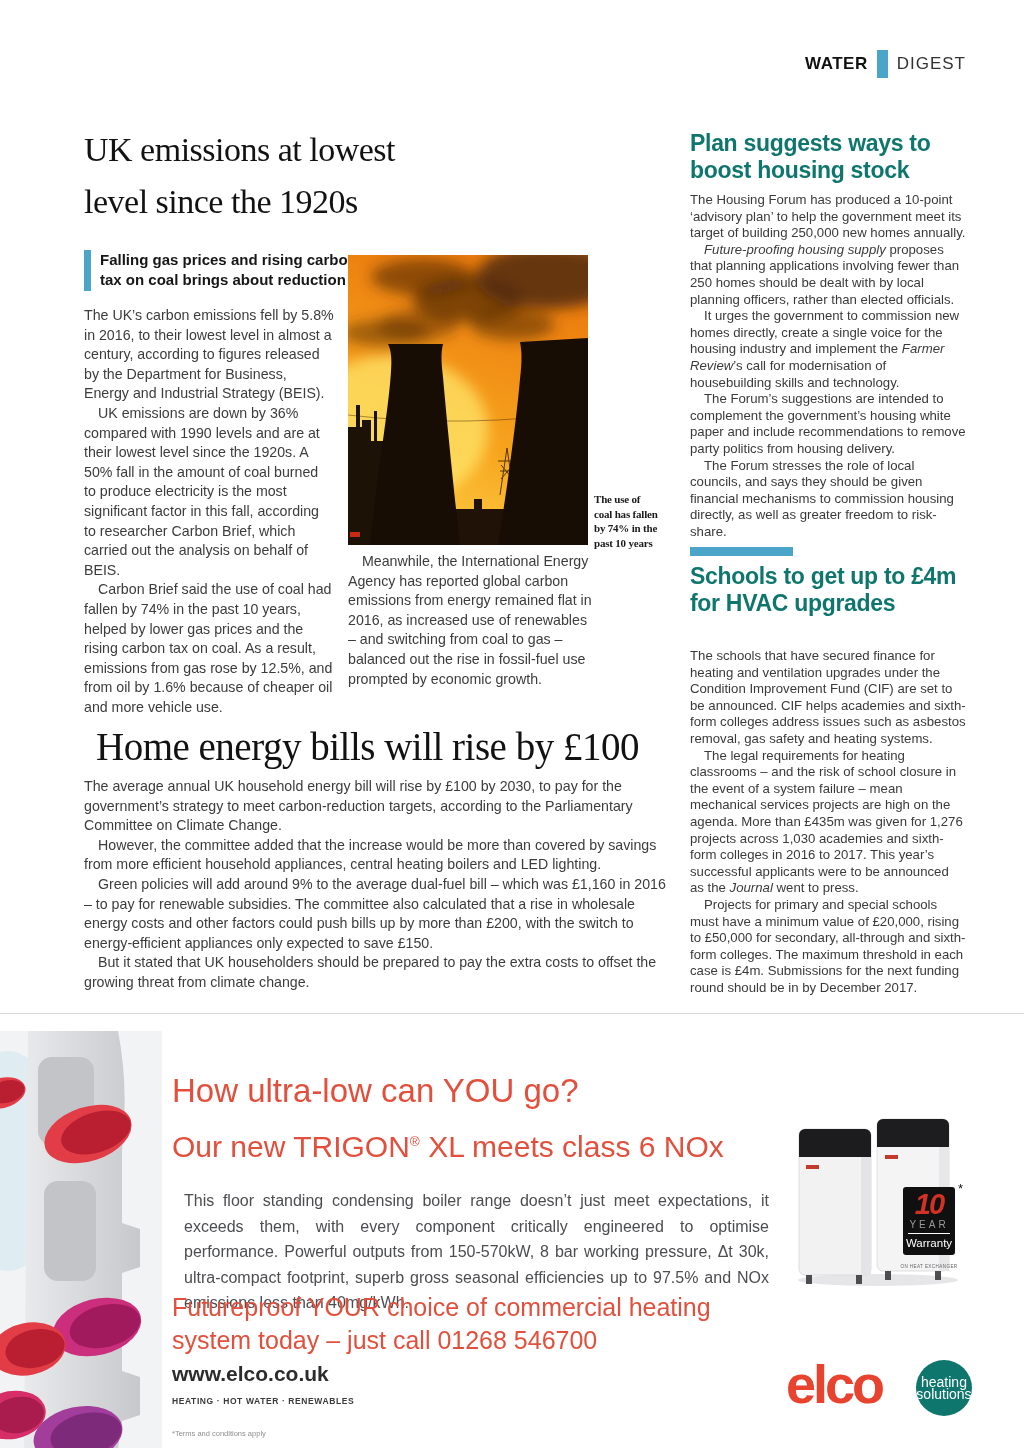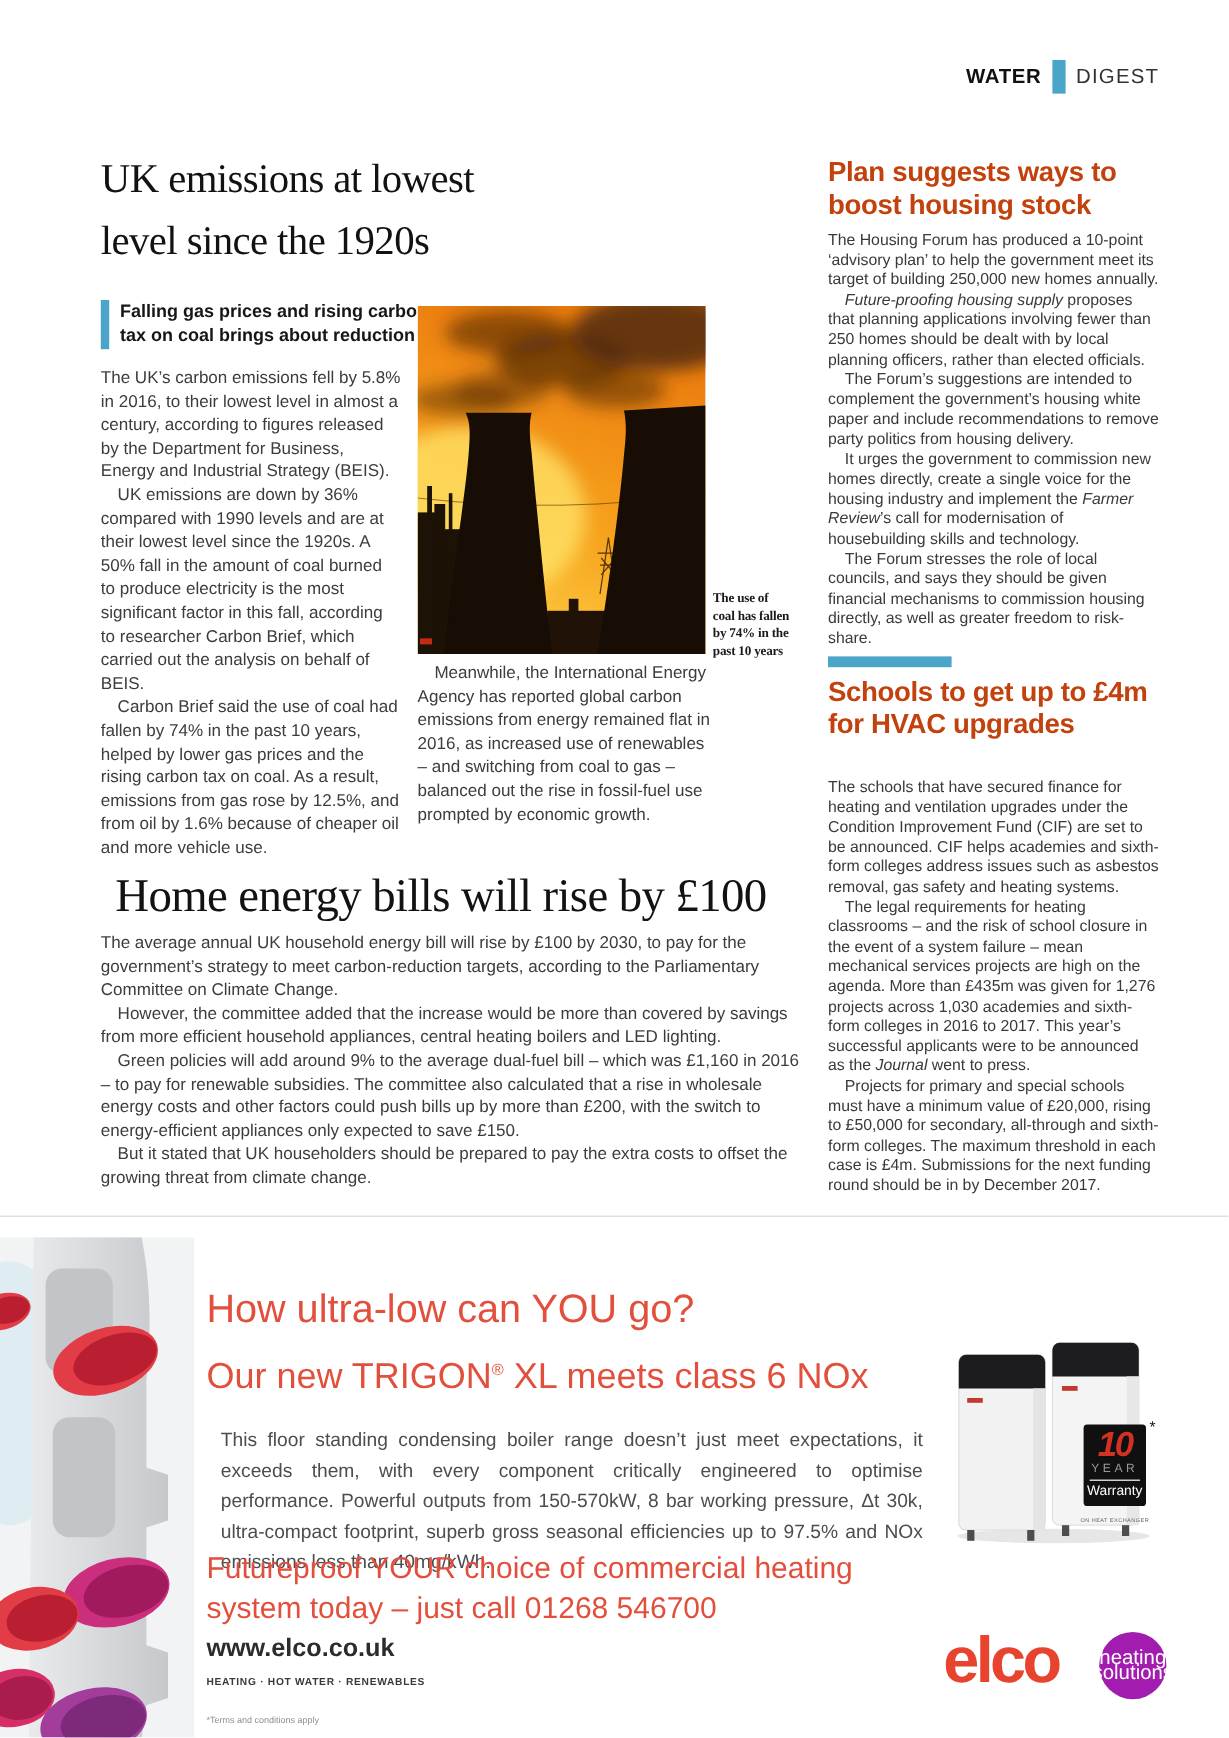--- a/index.html
+++ b/index.html
@@ -29,21 +29,21 @@
   .col2{position:absolute;left:348px;top:552px;width:246px;font-size:14.2px;line-height:19.6px;}
 
   .photo{position:absolute;left:348px;top:255px;width:240px;height:290px;}
   .photo svg{display:block;}
   .caption{position:absolute;left:594px;top:492px;width:80px;
     font-size:11px;line-height:14.5px;font-weight:bold;color:#1a1a1a;letter-spacing:-.2px;font-family:Liberation Serif, serif;}
 
   
   .sidebar{position:absolute;left:690px;top:130px;width:276px;height:860px;}
   .side-title{position:absolute;margin:0;font-size:23px;line-height:27px;font-weight:bold;
-    color:#c2410c;letter-spacing:-.3px;}
+    color:#0f766e;letter-spacing:-.3px;}
   .side-title.t1{top:0;}
   .side-title.t2{top:433px;}
   .side-body{position:absolute;width:276px;font-size:13.2px;line-height:16.6px;color:#3a3a3a;}
   .side-body.b1{top:62px;}
   .side-body.b2{top:518px;}
   .side-divider{position:absolute;top:417px;left:0;width:103px;height:9px;background:#4ba5c9;}
 
   
   .second-headline{position:absolute;left:84px;top:712px;margin:12px;width:600px;
     font-family:"Liberation Serif",serif;font-weight:normal;color:#121212;
@@ -75,22 +75,22 @@
   .warranty-badge .year{font-size:10px;line-height:12px;color:#9a9a9a;letter-spacing:3px;}
   .warranty-badge .rule{height:1px;background:#fff;margin:2px 5px;}
   .warranty-badge .war{font-size:11.5px;line-height:14px;color:#fff;}
   .badge-sub{position:absolute;left:898px;top:250px;width:62px;text-align:center;
     font-size:4.6px;color:#666;letter-spacing:.4px;}
   .badge-asterisk{position:absolute;left:958px;top:167px;font-size:13px;color:#111;}
 
   .elco-logo{position:absolute;left:786px;top:341px;font-size:54px;line-height:58px;
     font-weight:bold;color:#e8432f;letter-spacing:-3px;}
   .elco-circle{position:absolute;left:916px;top:346px;width:56px;height:56px;border-radius:50%;
-    background:#a21caf;display:flex;align-items:center;justify-content:center;text-align:center;
-    font-size:17px;line-height:12.5px;color:#fff;}
+    background:#0f766e;display:flex;align-items:center;justify-content:center;text-align:center;
+    font-size:14px;line-height:12.5px;color:#fff;}
 </style>
 </head>
 <body>
 
 <div class="page">
 
   <header class="masthead">
     <span class="news">WATER</span>
     <span class="divider"></span>
     <span class="digest">DIGEST</span>
@@ -161,22 +161,22 @@
   <div class="col2 paras indent-first">
       <p><span>Meanwhile, the International Energy Agency has reported global carbon emissions from energy remained flat in 2016, as increased use of renewables – and switching from coal to gas – balanced out the rise in fossil-fuel use prompted by economic growth.</span></p>
     </div>
 
   <aside class="sidebar">
     <h2 class="side-title t1" data-lines="sidebar.article1.title_lines">Plan suggests ways to
 boost housing stock</h2>
     <div class="side-body b1 paras">
         <p><span>The Housing Forum has produced a 10-point ‘advisory plan’ to help the government meet its target of building 250,000 new homes annually.</span></p>
         <p><span></span><i>Future-proofing housing supply</i><span> proposes that planning applications involving fewer than 250 homes should be dealt with by local planning officers, rather than elected officials.</span></p>
+        <p><span>It urges the government to commission new homes directly, create a single voice for the housing industry and implement the </span><i>Farmer Review</i><span>’s call for modernisation of housebuilding skills and technology.</span></p>
         <p><span>The Forum’s suggestions are intended to complement the government’s housing white paper and include recommendations to remove party politics from housing delivery.</span></p>
-        <p><span>It urges the government to commission new homes directly, create a single voice for the housing industry and implement the </span><i>Farmer Review</i><span>’s call for modernisation of housebuilding skills and technology.</span></p>
         <p><span>The Forum stresses the role of local councils, and says they should be given financial mechanisms to commission housing directly, as well as greater freedom to risk-share.</span></p>
       </div>
     <div class="side-divider"></div>
     <h2 class="side-title t2" data-lines="sidebar.article2.title_lines">Schools to get up to £4m
 for HVAC upgrades</h2>
     <div class="side-body b2 paras">
         <p><span>The schools that have secured finance for heating and ventilation upgrades under the Condition Improvement Fund (CIF) are set to be announced. CIF helps academies and sixth-form colleges address issues such as asbestos removal, gas safety and heating systems.</span></p>
         <p><span>The legal requirements for heating classrooms – and the risk of school closure in the event of a system failure – mean mechanical services projects are high on the agenda. More than £435m was given for 1,276 projects across 1,030 academies and sixth-form colleges in 2016 to 2017. This year’s successful applicants were to be announced as the </span><i>Journal</i><span> went to press.</span></p>
         <p><span>Projects for primary and special schools must have a minimum value of £20,000, rising to £50,000 for secondary, all-through and sixth-form colleges. The maximum threshold in each case is £4m. Submissions for the next funding round should be in by December 2017.</span></p>
       </div>

